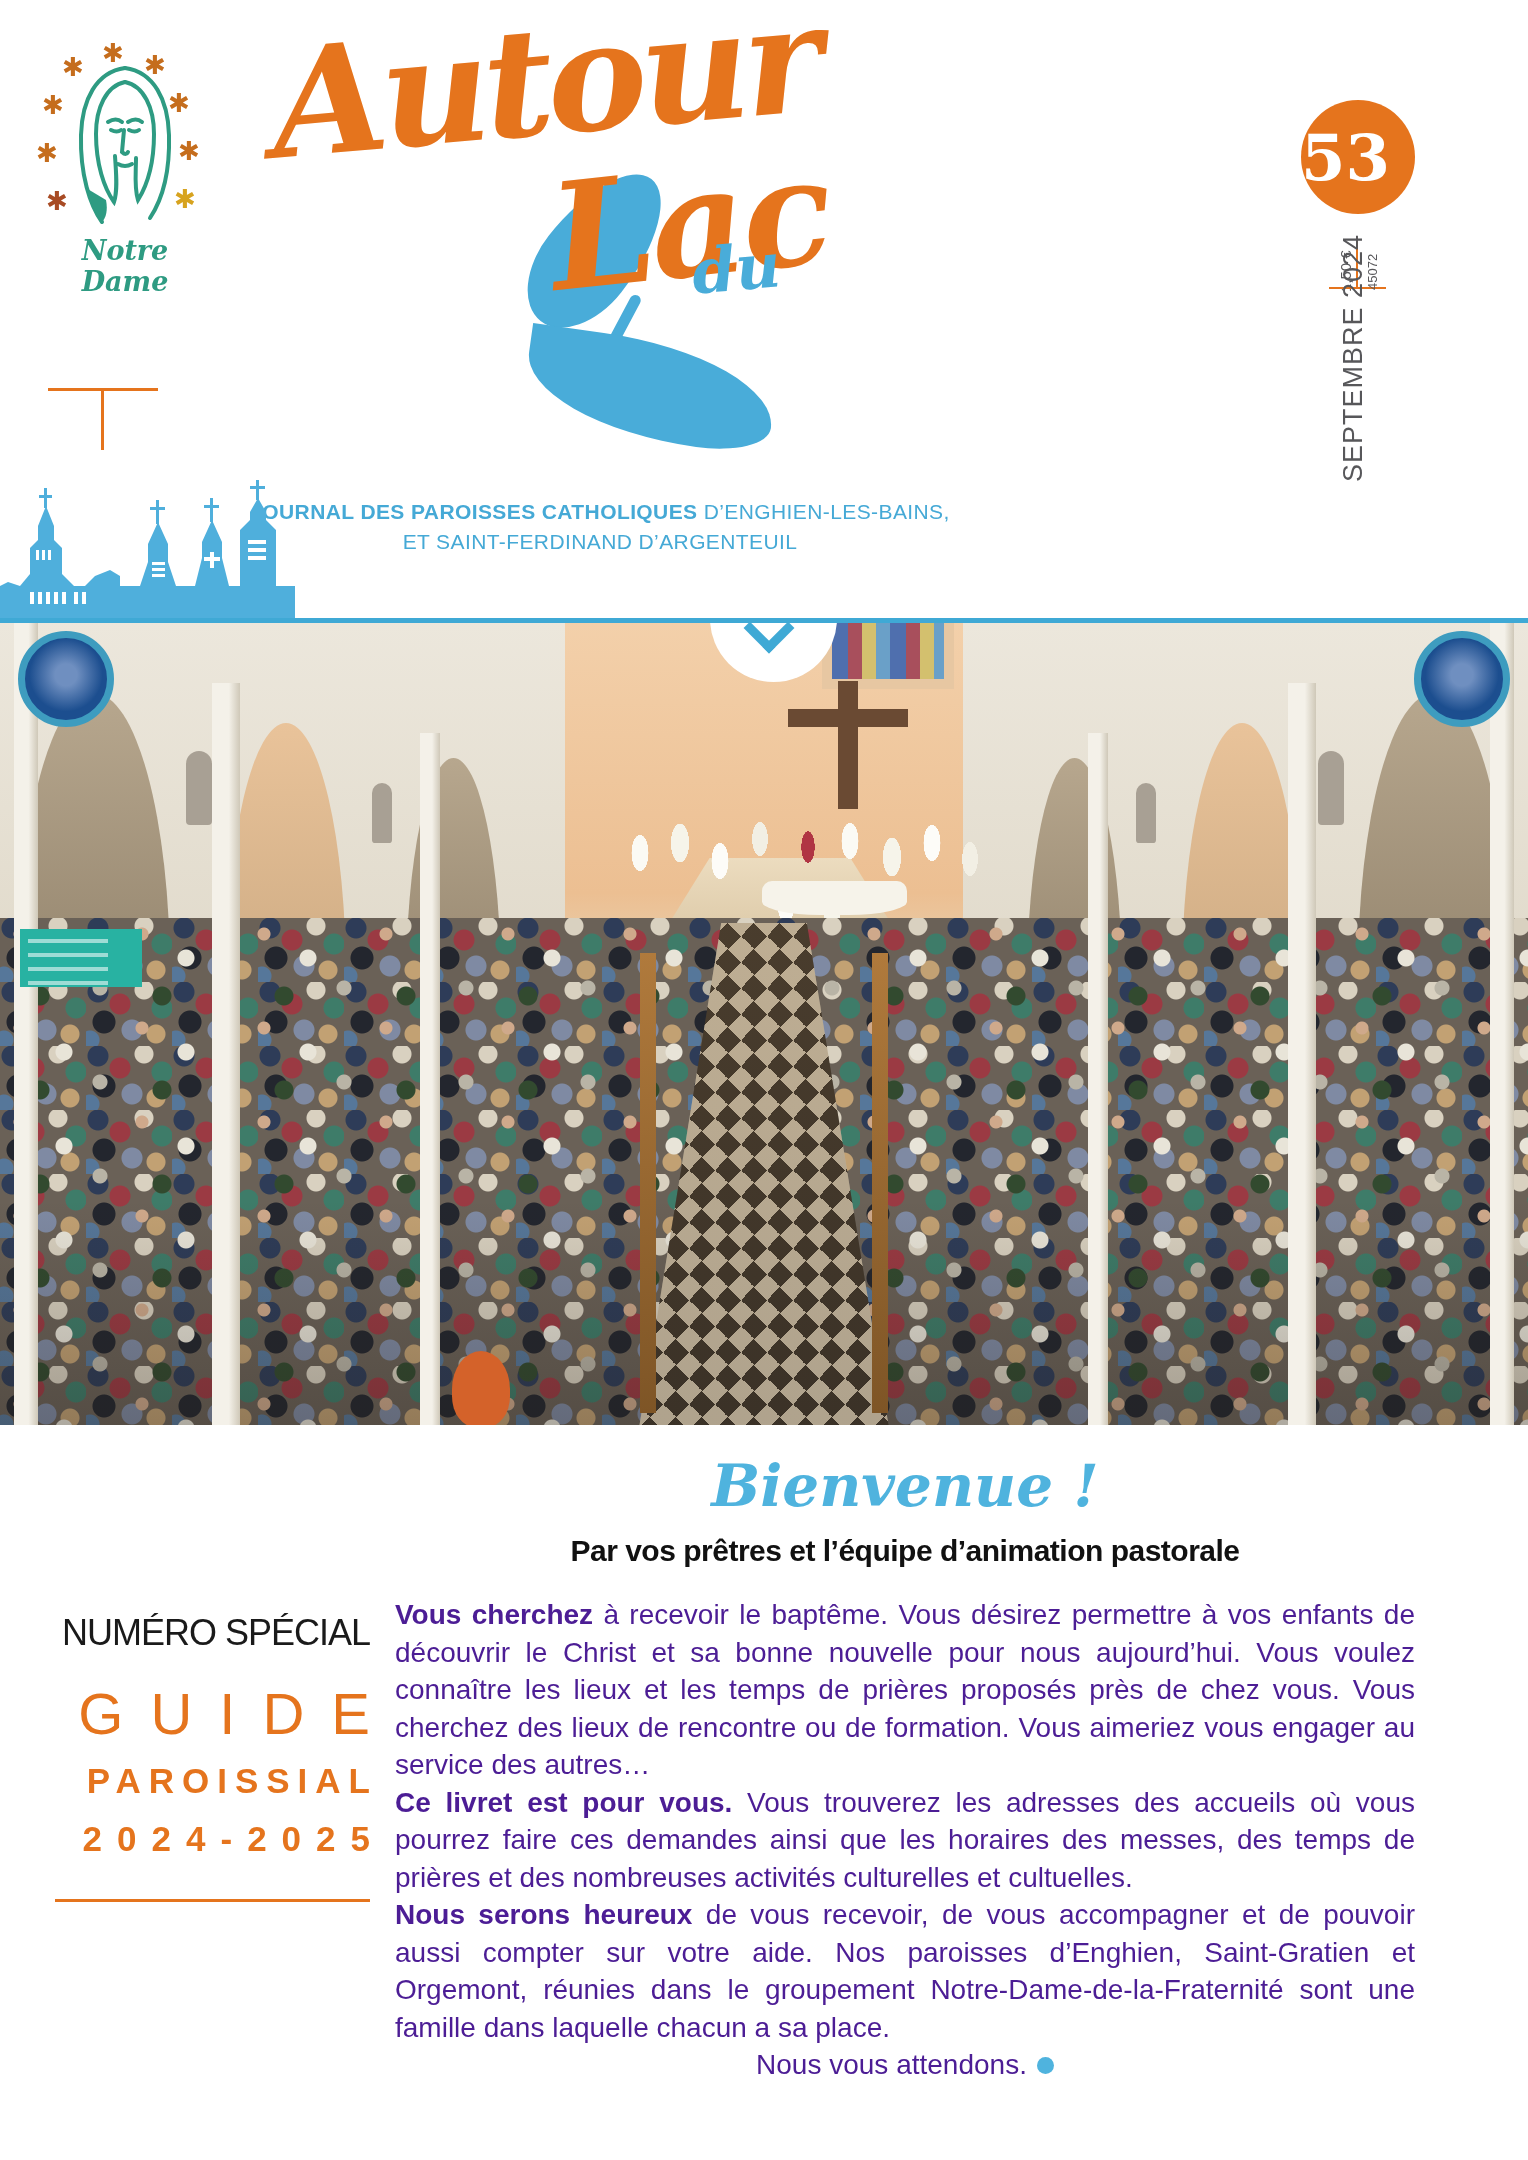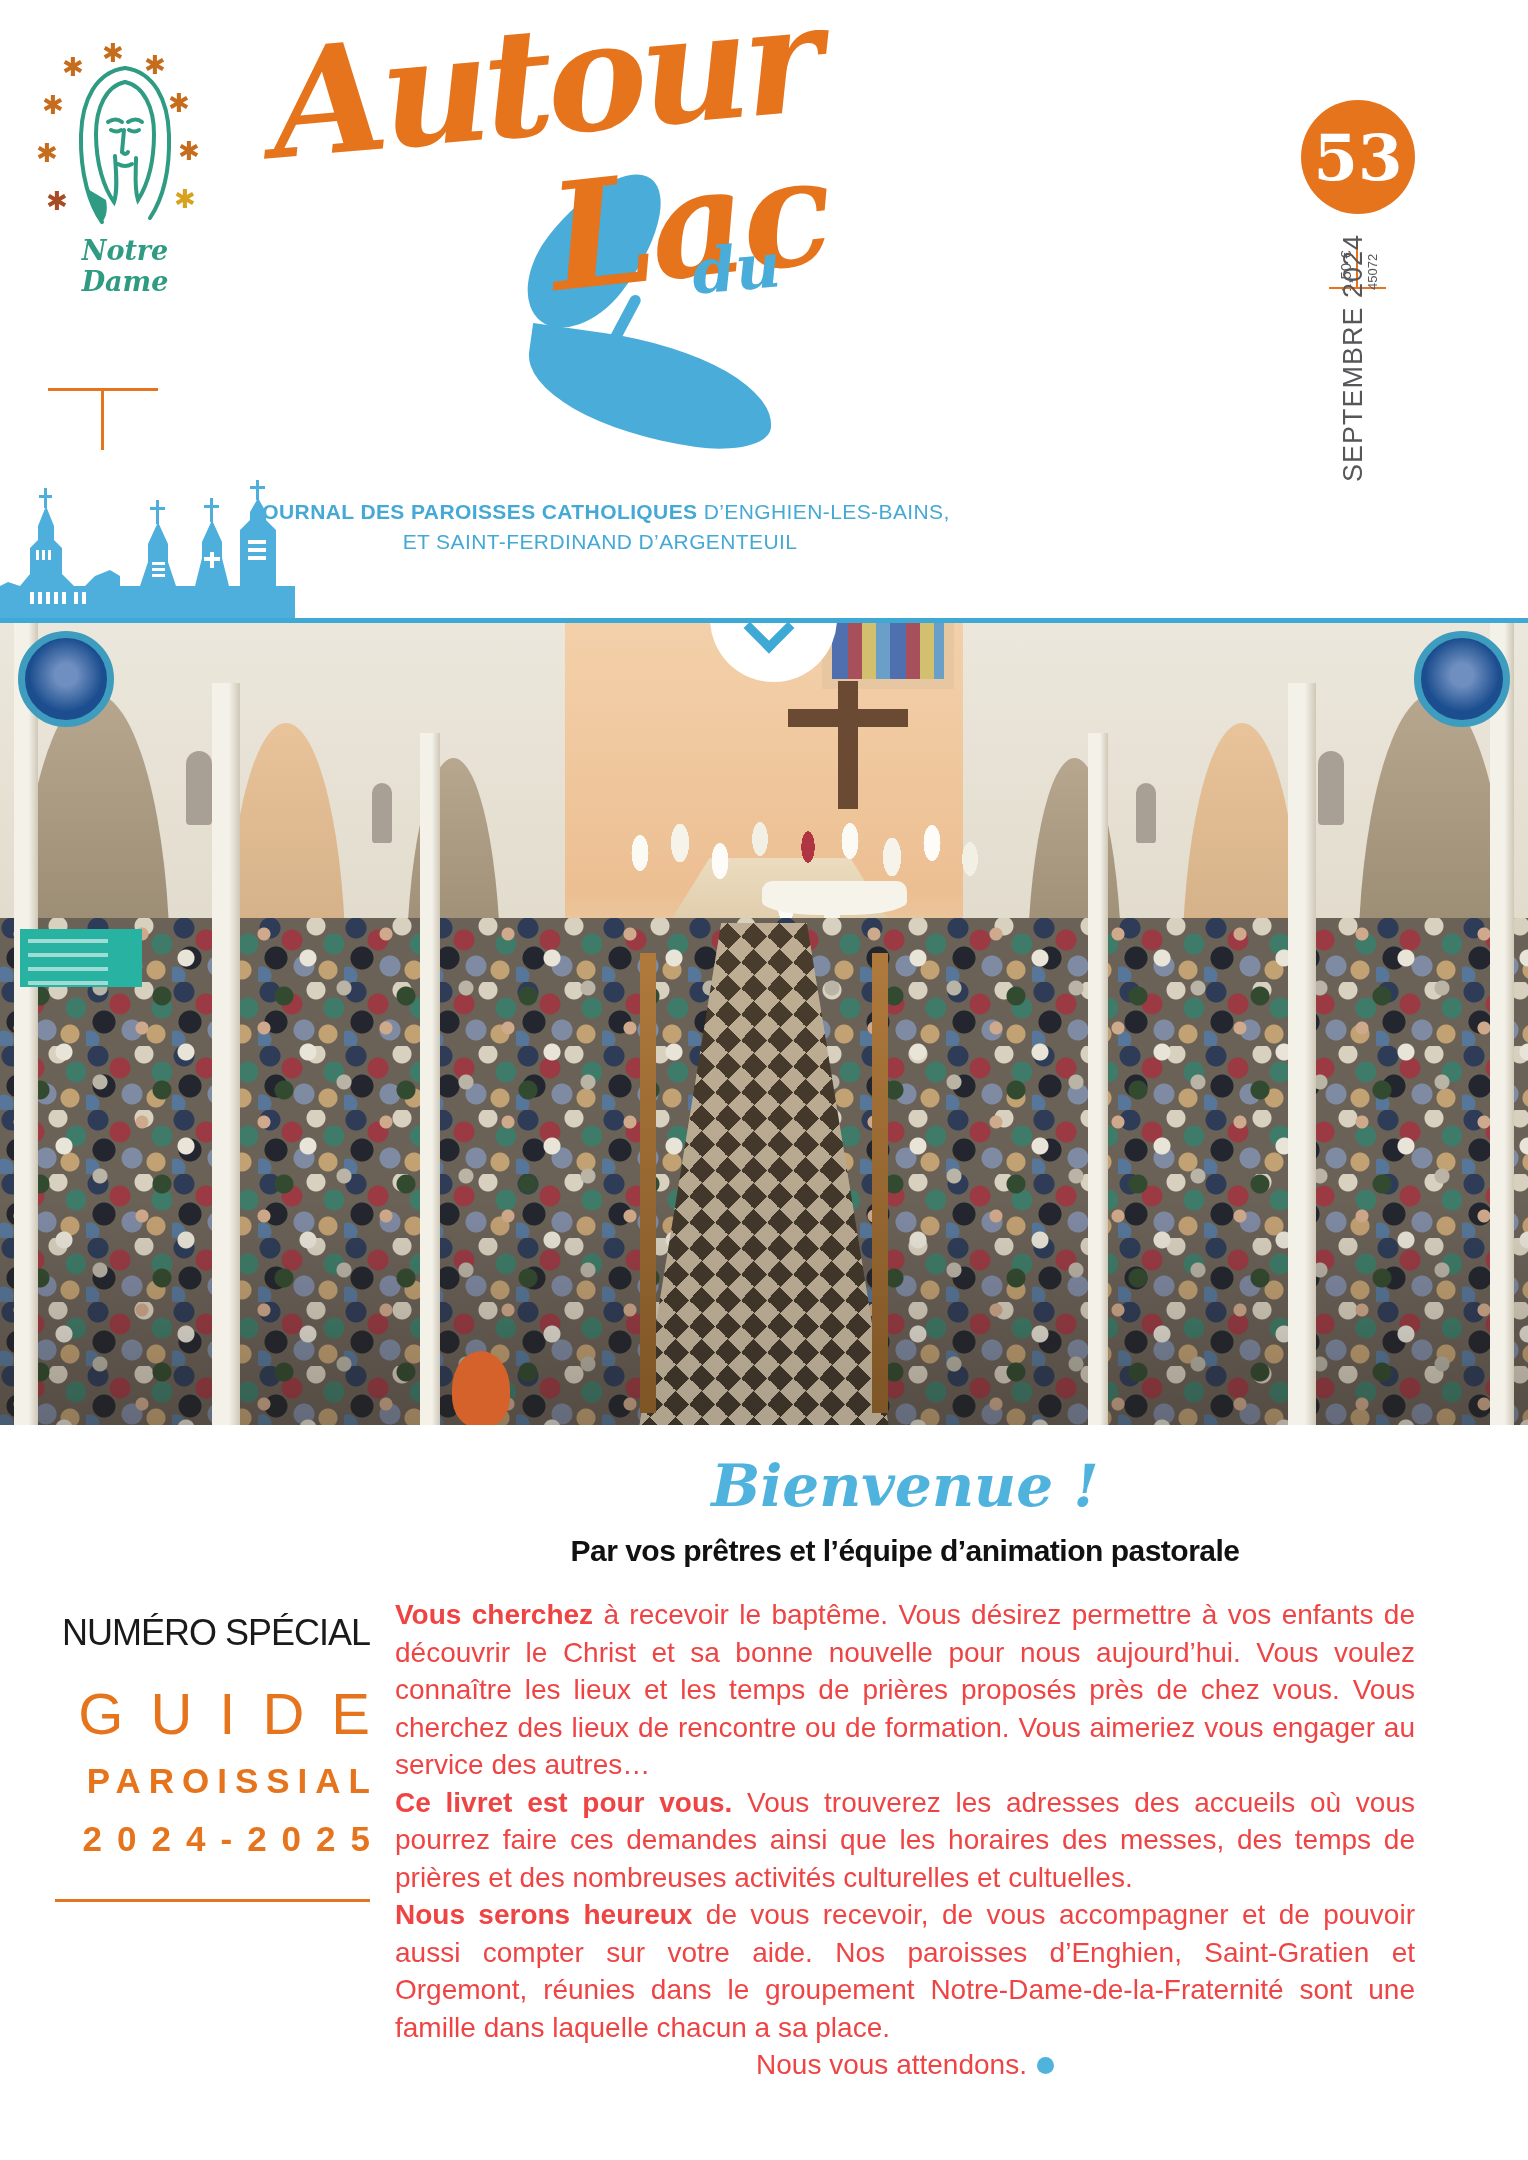--- a/index.html
+++ b/index.html
@@ -30,21 +30,21 @@
                color:#e5741d;transform:rotate(-5deg);letter-spacing:-6px;}
   .word-lac{position:absolute;left:300px;top:150px;font-family:"DejaVu Serif",serif;
             font-style:italic;font-weight:bold;font-size:148px;line-height:1;
             color:#e5741d;transform:rotate(-6deg);letter-spacing:-4px;}
   .word-du{position:absolute;left:442px;top:238px;font-family:"DejaVu Serif",serif;
            font-style:italic;font-weight:bold;font-size:62px;line-height:1;
            color:#49acd9;transform:rotate(-5deg);}
 
   
   .issue-circle{left:1301px;top:100px;width:114px;height:114px;border-radius:50%;
-                background:#e5741d;color:#fff;display:flex;align-items:center;justify-content:center;
+                background:#e5741d;color:#fff;display:flex;align-items:center;justify-content:flex-start;
                 font-family:"DejaVu Serif",serif;font-weight:bold;font-size:64px;}
   .price-rot{left:1337px;top:292px;transform-origin:0 0;transform:rotate(-90deg);
              font-size:15px;color:#57575a;white-space:nowrap;}
   .issn-rot{left:1365px;top:290px;transform-origin:0 0;transform:rotate(-90deg);
             font-size:13px;color:#57575a;white-space:nowrap;}
   .price-line-v{left:1356px;top:237px;width:2px;height:51px;background:#e5741d;}
   .price-line-h{left:1329px;top:287px;width:57px;height:2px;background:#e5741d;}
   .date-rot{left:1338px;top:482px;transform-origin:0 0;transform:rotate(-90deg);
             font-size:27px;color:#57575a;letter-spacing:1px;white-space:nowrap;}
 
@@ -142,21 +142,21 @@
   .title{left:395px;top:1452px;width:1020px;text-align:center;color:#4fb3de;
          font-family:"DejaVu Serif",serif;font-style:italic;font-weight:bold;font-size:58px;}
   .byline{left:395px;top:1534px;width:1020px;text-align:center;color:#111;
           font-weight:bold;font-size:30px;letter-spacing:-0.5px;}
   .sidebar{left:55px;top:1612px;width:315px;color:#e5741d;text-align:right;}
   .kicker{color:#1a1a1a;font-size:36px;letter-spacing:-1px;white-space:nowrap;font-weight:normal;}
   .g1{margin-top:26px;font-weight:normal;font-size:58px;letter-spacing:27px;margin-right:-27px;white-space:nowrap;}
   .g2{margin-top:14px;font-weight:bold;font-size:35px;letter-spacing:8px;margin-right:-8px;white-space:nowrap;}
   .g3{margin-top:18px;font-weight:bold;font-size:35px;letter-spacing:15px;margin-right:-15px;white-space:nowrap;}
   .side-rule{margin-top:40px;width:100%;height:3px;background:#e5741d;}
-  .bodycol{left:395px;top:1596px;width:1020px;color:#ef4444;font-size:28px;line-height:37.5px;
+  .bodycol{left:395px;top:1596px;width:1020px;color:#4c1d95;font-size:28px;line-height:37.5px;
            text-align:justify;}
   .bodycol p{margin:0;}
   .bodycol b{font-weight:bold;}
   .end-dot{display:inline-block;width:17px;height:17px;border-radius:50%;background:#4fb3de;
            margin-left:10px;}
   svg{display:block;}
 </style>
 </head>
 <body>
 

